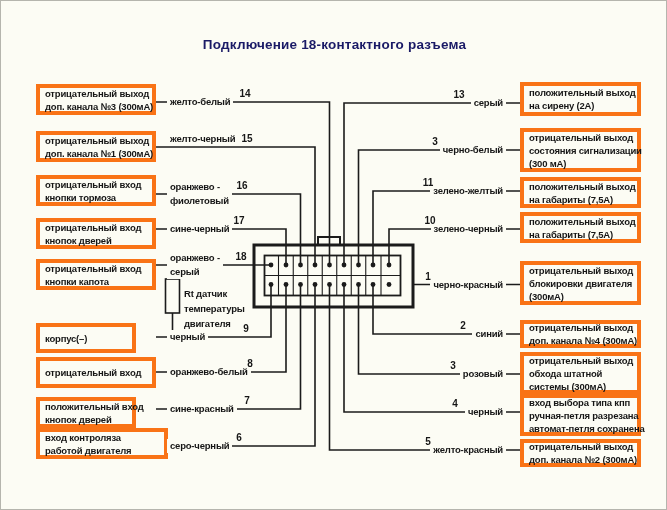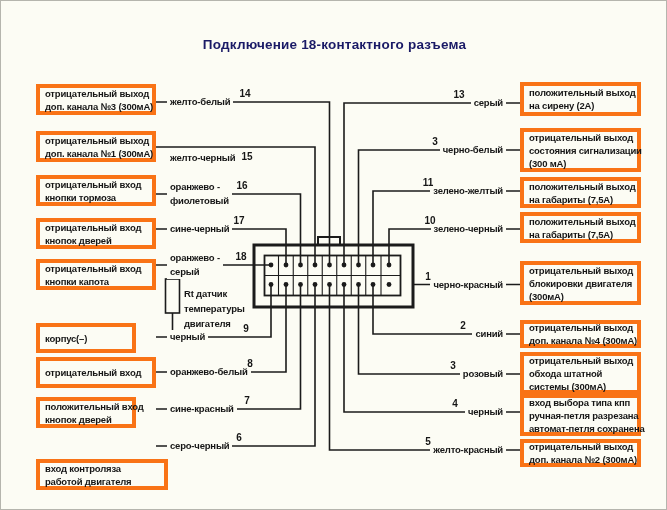--- a/index.html
+++ b/index.html
@@ -108,22 +108,22 @@
       <div class="tbox" style="left:35px;top:83px;width:120px;height:31px;">
         <div>отрицательный выход</div>
         <div>доп. канала №3 (300мА)</div>
       </div>
       <div class="wlabel" style="left:166px;top:94px;">желто-белый</div>
       <div class="pnum" style="left:231px;top:86px;">14</div>
       <div class="tbox" style="left:35px;top:130px;width:120px;height:31px;">
         <div>отрицательный выход</div>
         <div>доп. канала №1 (300мА)</div>
       </div>
-      <div class="wlabel" style="left:166px;top:150px;">желто-черный</div>
-      <div class="pnum" style="left:233px;top:149px;">15</div>
+      <div class="wlabel" style="left:166px;top:131px;">желто-черный</div>
+      <div class="pnum" style="left:233px;top:131px;">15</div>
       <div class="tbox" style="left:35px;top:174px;width:120px;height:31px;">
         <div>отрицательный вход</div>
         <div>кнопки тормоза</div>
       </div>
       <div class="wlabel" style="left:166px;top:179px;">оранжево -
 фиолетовый</div>
       <div class="pnum" style="left:228px;top:178px;">16</div>
       <div class="tbox" style="left:35px;top:217px;width:120px;height:31px;">
         <div>отрицательный вход</div>
         <div>кнопок дверей</div>
@@ -146,21 +146,21 @@
         <div>отрицательный вход</div>
       </div>
       <div class="wlabel" style="left:166px;top:364px;">оранжево-белый</div>
       <div class="pnum" style="left:236px;top:356px;">8</div>
       <div class="tbox" style="left:35px;top:396px;width:100px;height:31px;">
         <div>положительный вход</div>
         <div>кнопок дверей</div>
       </div>
       <div class="wlabel" style="left:166px;top:401px;">сине-красный</div>
       <div class="pnum" style="left:233px;top:393px;">7</div>
-      <div class="tbox" style="left:35px;top:458px;width:132px;height:31px;">
+      <div class="tbox" style="left:35px;top:427px;width:132px;height:31px;">
         <div>вход контроляза</div>
         <div>работой двигателя</div>
       </div>
       <div class="wlabel" style="left:166px;top:438px;">серо-черный</div>
       <div class="pnum" style="left:225px;top:430px;">6</div>
       <div class="tbox" style="left:519px;top:81px;width:121px;height:34px;">
         <div>положительный выход</div>
         <div>на сирену (2А)</div>
       </div>
       <div class="wlabel right" style="right:160px;top:95px;">серый</div>

